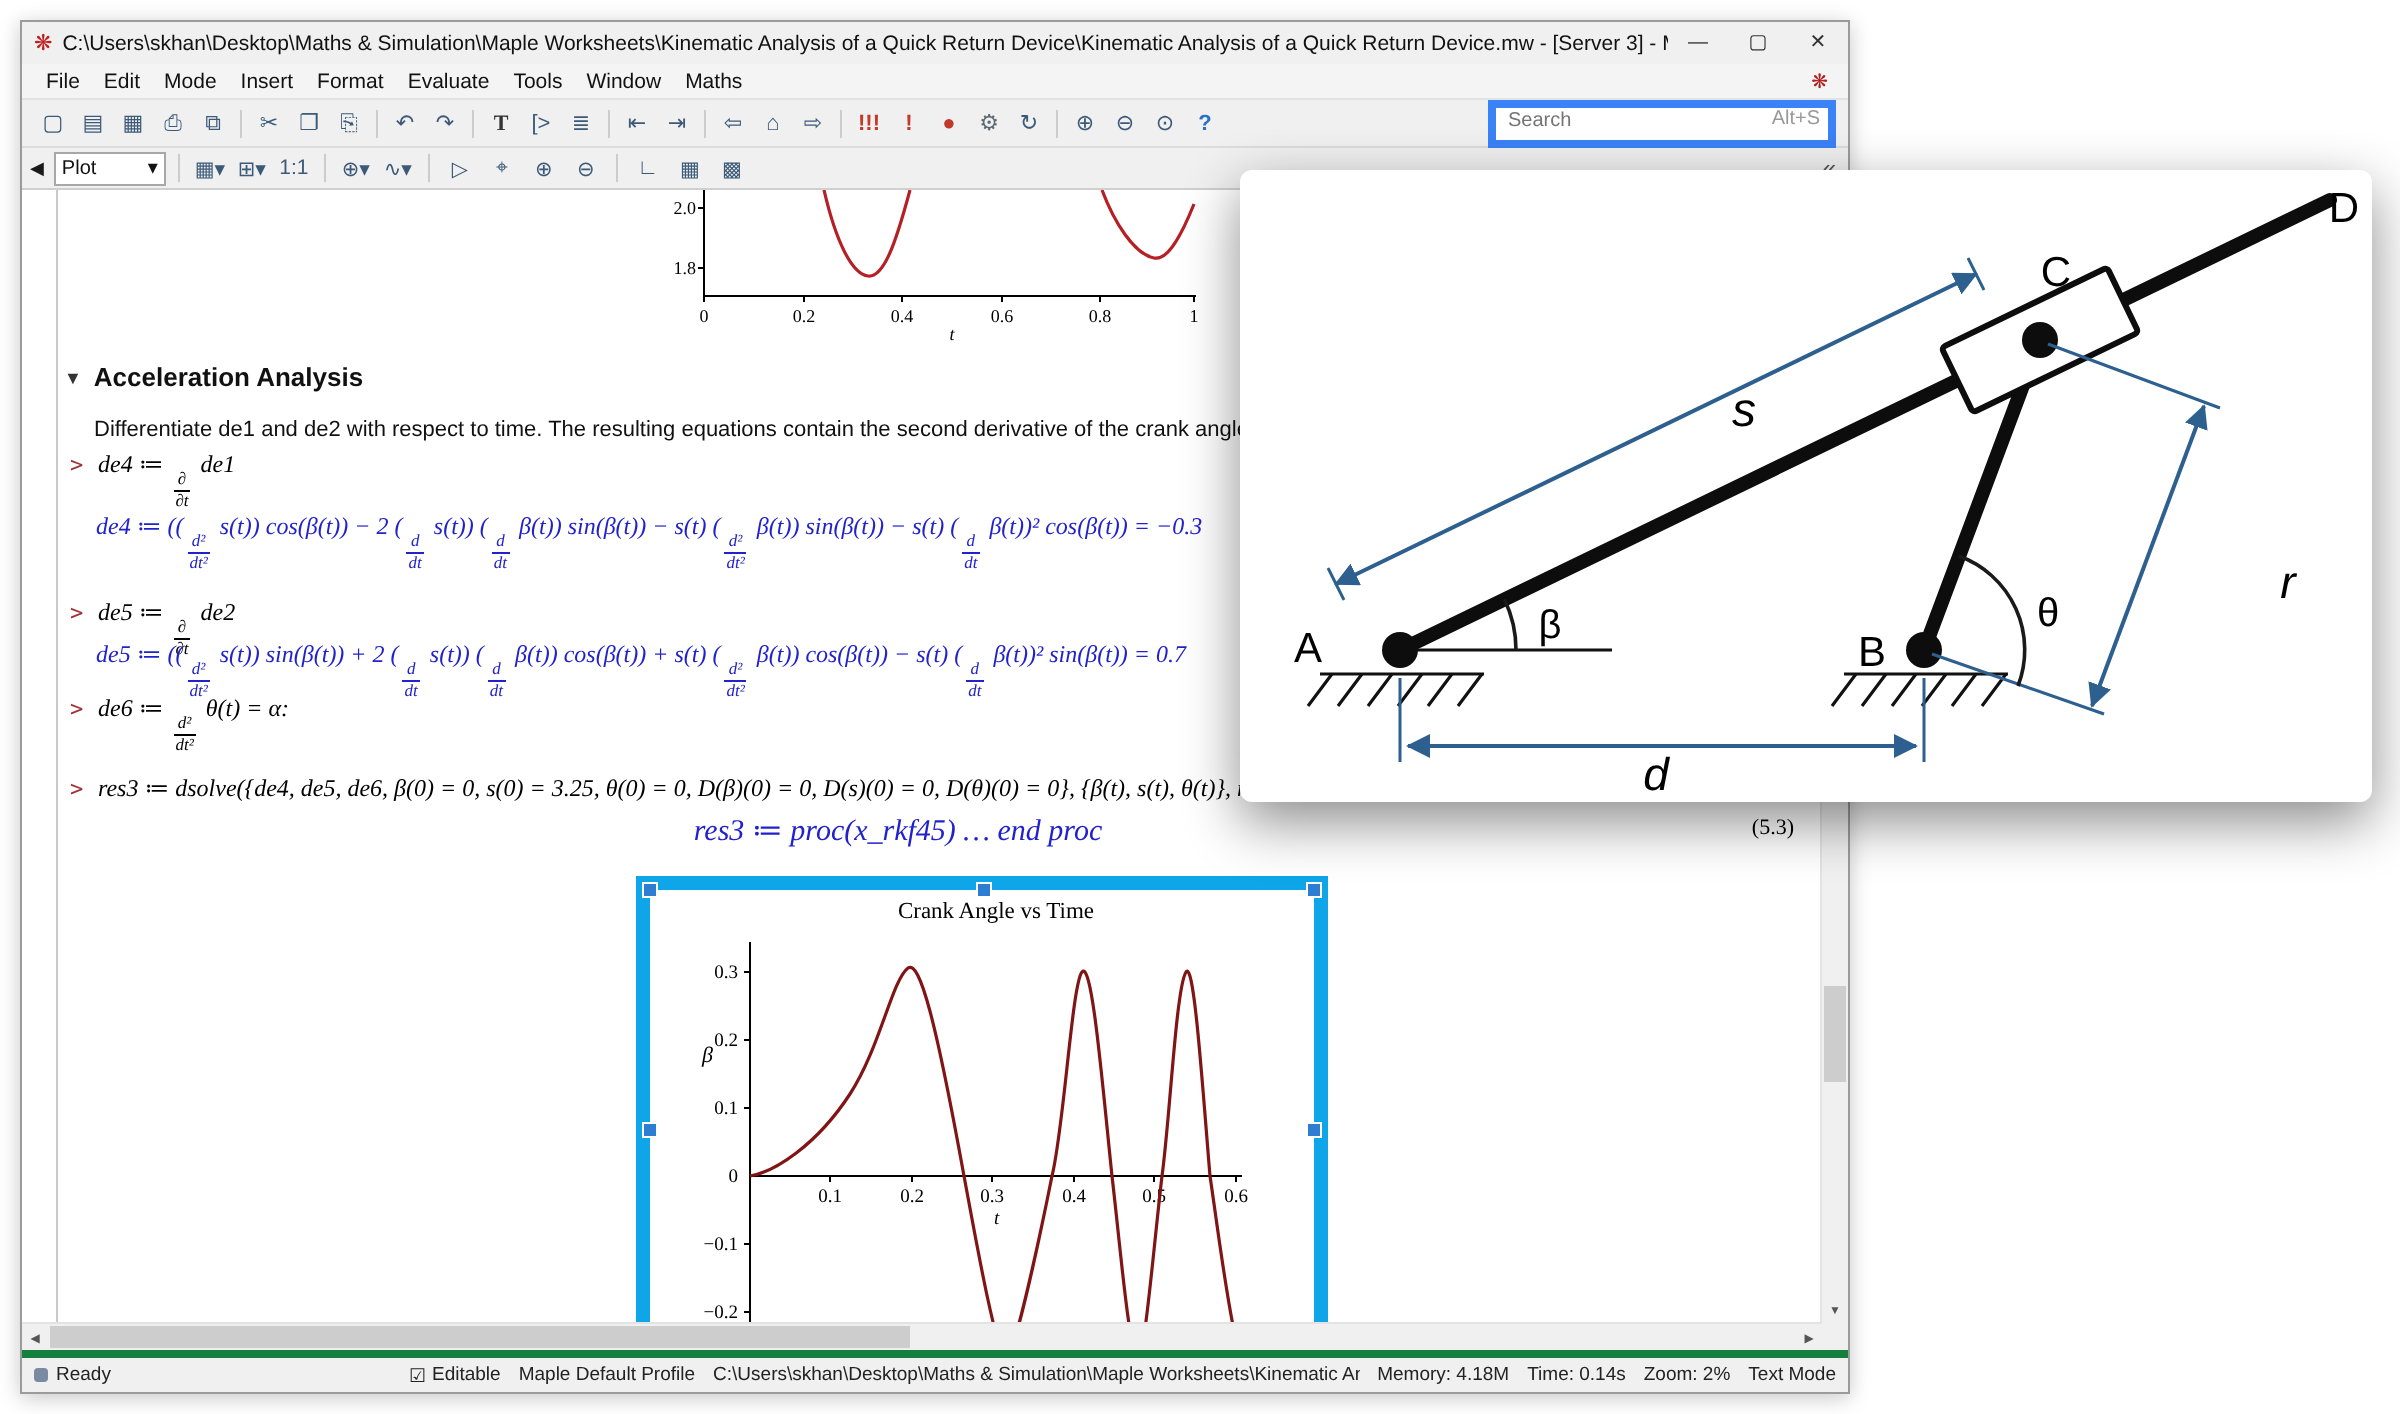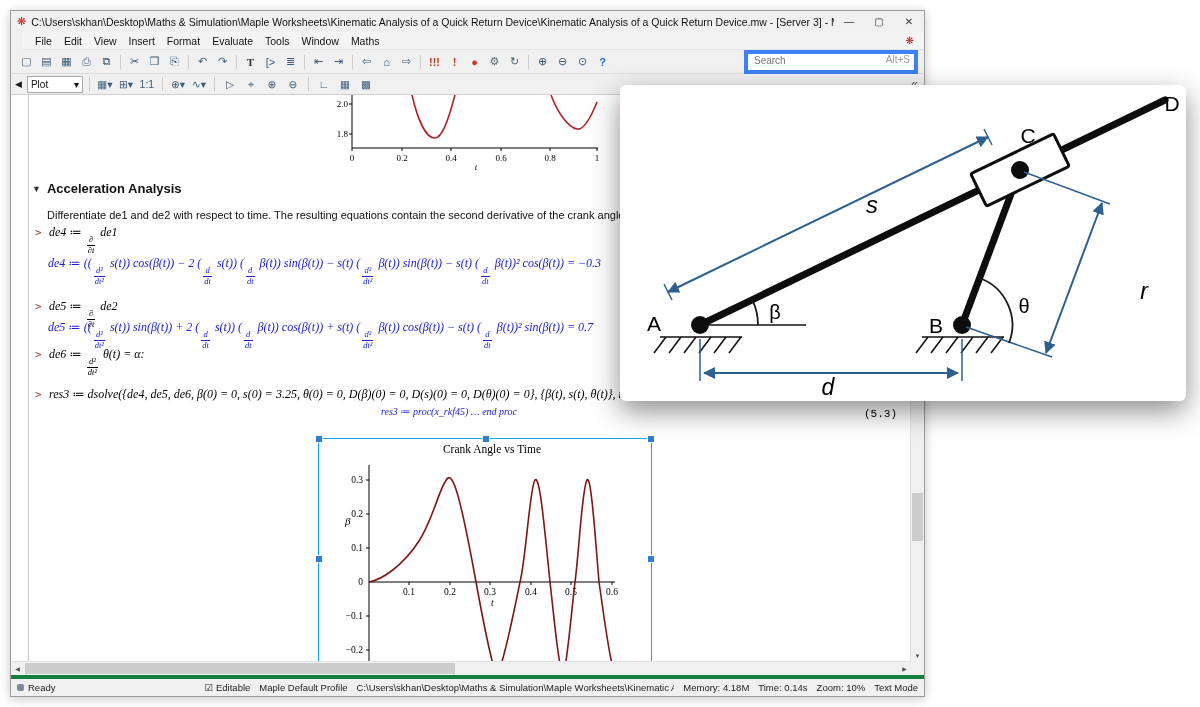--- a/index.html
+++ b/index.html
@@ -7,21 +7,21 @@
          font-family:"Liberation Sans",sans-serif;color:#111;}
   
   .win{position:absolute;left:10px;top:10px;width:913px;height:685px;background:#f0f0f0;
        border:1px solid #9b9b9b;display:flex;flex-direction:column;z-index:1;
        box-shadow:0 2px 10px rgba(0,0,0,.22);}
   .titlebar{height:21px;display:flex;align-items:center;padding-left:6px;font-size:10.5px;flex:0 0 auto;}
   .tb-icon{color:#c02020;font-size:11px;margin-right:5px;}
   .tb-title{flex:1;white-space:nowrap;overflow:hidden;}
   .tb-btn{width:30px;height:21px;line-height:21px;text-align:center;font-size:10px;color:#333;}
   .menubar{height:17px;display:flex;align-items:center;background:#f4f4f4;font-size:10.5px;
-           padding-left:6px;border-bottom:1px solid #e2e2e2;flex:0 0 auto;margin-left:12px;}
+           padding-left:6px;border-bottom:1px solid #e2e2e2;flex:0 0 auto;}
   .mi{padding:0 6px;}
   .menu-spacer{flex:1;}
   .menu-maple{color:#b02020;font-size:10px;margin-right:10px;}
   .toolbar{height:23px;display:flex;align-items:center;background:#f0f0f0;padding:0 6px;gap:1px;
            border-bottom:1px solid #dcdcdc;flex:0 0 auto;}
   .tbi{min-width:19px;height:18px;display:flex;align-items:center;justify-content:center;
        font-size:11px;color:#3c5a78;}
   .tbi.c-red{color:#c0392b;font-weight:bold;}
   .tbi.c-blue{color:#2a6fc9;font-weight:bold;}
   .tbi.c-gray{color:#5c6a74;}
@@ -59,27 +59,27 @@
   .bracket{position:absolute;left:17px;top:0;bottom:0;width:1px;background:#c9c9c9;}
   .sec-head{position:absolute;left:21px;top:86px;font-size:13px;font-weight:bold;display:flex;gap:6px;align-items:center;}
   .sec-head .tri{font-size:9px;color:#333;}
   .intro{position:absolute;left:36px;top:114px;font-size:11px;white-space:nowrap;}
   .crow{position:absolute;left:24px;white-space:nowrap;font-family:"Liberation Serif","DejaVu Serif",serif;
         font-style:italic;font-size:12px;color:#000;}
   .prompt{color:#a03033;font-family:"DejaVu Sans Mono",monospace;font-style:normal;font-size:11px;
           display:inline-block;width:11px;margin-right:3px;}
   .out{left:37px;color:#2222cc;}
   .crow-center{position:absolute;left:0;right:24px;text-align:center;white-space:nowrap;
-               font-family:"Liberation Serif","DejaVu Serif",serif;font-style:italic;font-size:10px;color:#2222cc;}
-  .eqlabel{position:absolute;right:14px;font-family:Liberation Mono, monospace;font-size:11px;color:#000;}
+               font-family:"Liberation Serif","DejaVu Serif",serif;font-style:italic;font-size:15px;color:#2222cc;}
+  .eqlabel{position:absolute;right:14px;font-family:Liberation Serif, serif;font-size:11px;color:#000;}
   .frac{display:inline-flex;flex-direction:column;align-items:center;vertical-align:-6px;
         font-size:8.5px;line-height:1.12;margin:0 2px;}
   .frac .den{border-top:1px solid currentColor;padding:0 1px;}
   .topplot{position:absolute;left:315px;top:0;}
-  .crank{position:absolute;left:307px;top:343px;width:332px;height:240px;border:1px solid #0ea5e9;background:#fff;}
+  .crank{position:absolute;left:307px;top:343px;width:332px;height:240px;border:7px solid #0ea5e9;background:#fff;}
   .crank svg{position:absolute;left:0;top:0;}
   .hd{position:absolute;width:6px;height:6px;background:#2d7dd2;border:1px solid #fff;z-index:2;}
   
   .panel{position:absolute;left:620px;top:85px;width:566px;height:316px;background:#fff;border-radius:6px;
          box-shadow:0 10px 28px rgba(0,0,0,.45);z-index:10;}
   .panel svg{display:block;border-radius:6px;}
 </style>
 </head>
 <body>
 
@@ -91,21 +91,21 @@
       <span class="tb-icon">❋</span>
       <span class="tb-title">C:\Users\skhan\Desktop\Maths &amp; Simulation\Maple Worksheets\Kinematic Analysis of a Quick Return Device\Kinematic Analysis of a Quick Return Device.mw - [Server 3] - Maple 2019</span>
       <span class="tb-btn">—</span>
       <span class="tb-btn">▢</span>
       <span class="tb-btn">✕</span>
     </div>
 
     <div class="menubar">
       <span class="mi">File</span>
       <span class="mi">Edit</span>
-      <span class="mi">View</span>
+      <span class="mi">Mode</span>
       <span class="mi">Insert</span>
       <span class="mi">Format</span>
       <span class="mi">Evaluate</span>
       <span class="mi">Tools</span>
       <span class="mi">Window</span>
       <span class="mi">Maths</span>
       <span class="menu-spacer"></span>
       <span class="menu-maple">❋</span>
     </div>
 
@@ -340,21 +340,21 @@
       </span>
       <span class="st-group" style="margin-left:140px">
         <span style="margin-right:3px">☑</span>
         <span>Editable</span>
       </span>
       <span>Maple Default Profile</span>
       <span class="st-path">C:\Users\skhan\Desktop\Maths &amp; Simulation\Maple Worksheets\Kinematic Analysis of a Quick Return Device</span>
       <span class="st-right">
         <span>Memory: 4.18M</span>
         <span>Time: 0.14s</span>
-        <span>Zoom: 10%</span>
+        <span>Zoom: 2%</span>
         <span>Text Mode</span>
       </span>
     </div>
   </div>
 
   <div class="panel">
     <svg width="566" height="316" viewBox="0 0 566 316">
       <defs>
         <marker id="arr" markerWidth="12" markerHeight="12" refX="11" refY="6" orient="auto-start-reverse" markerUnits="userSpaceOnUse" viewBox="0 0 12 12">
           <path d="M0,0 L12,6 L0,12 Z" fill="#2d5f8f"></path>

